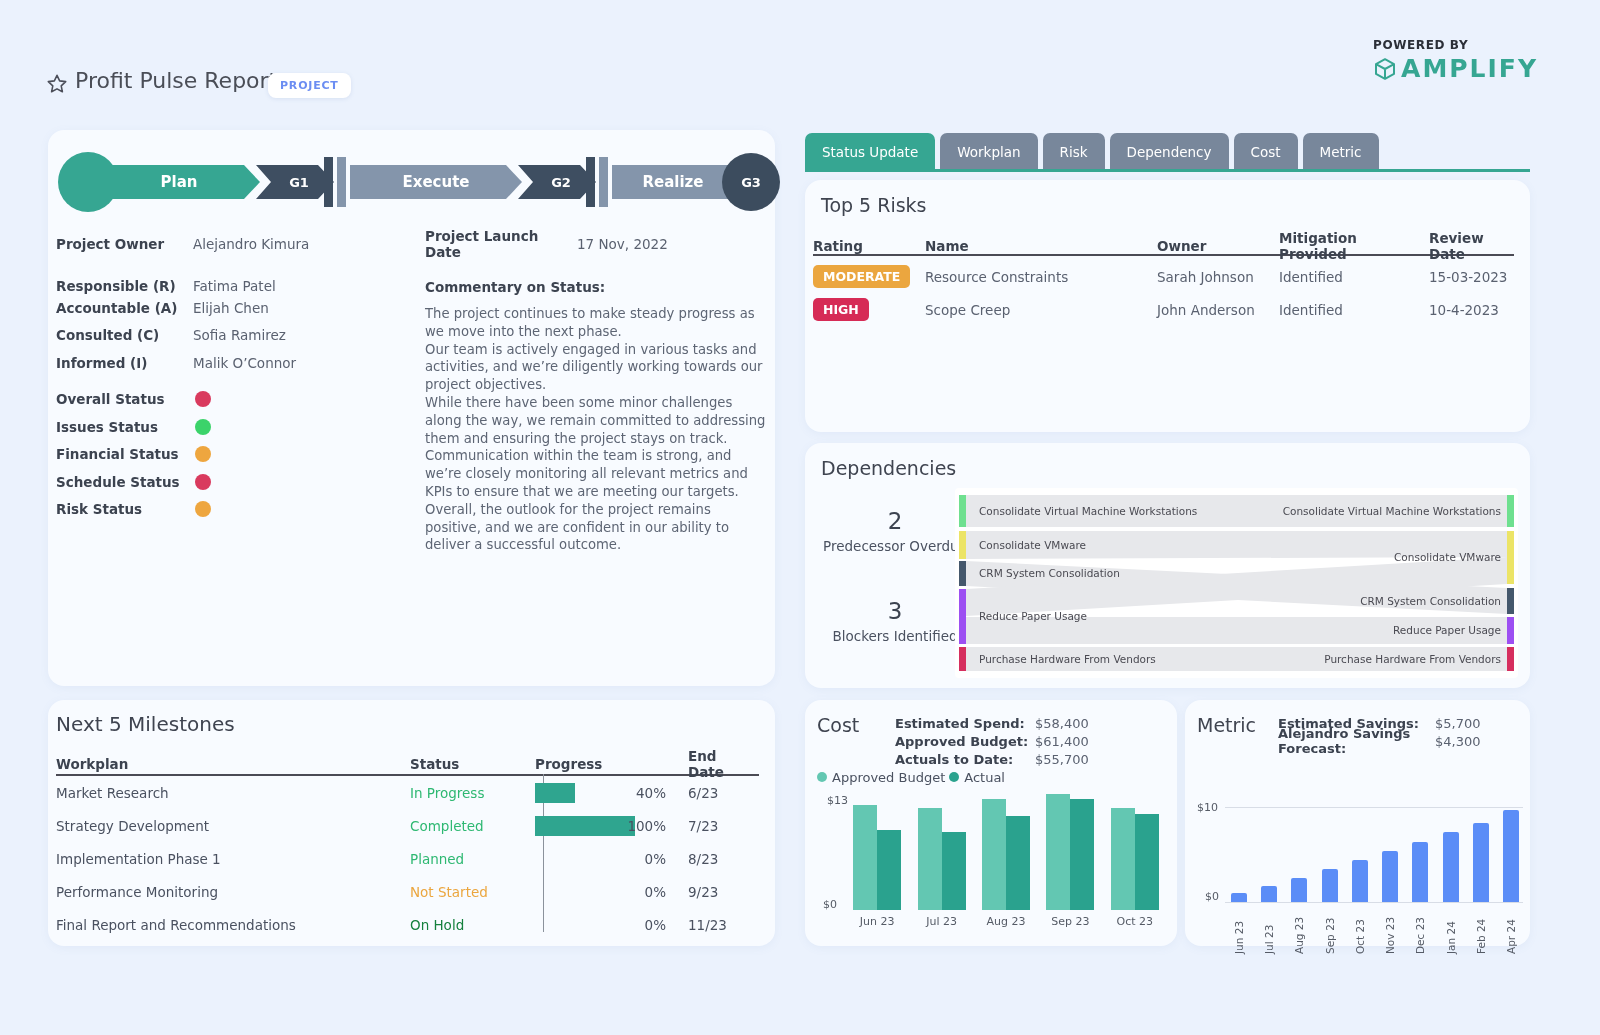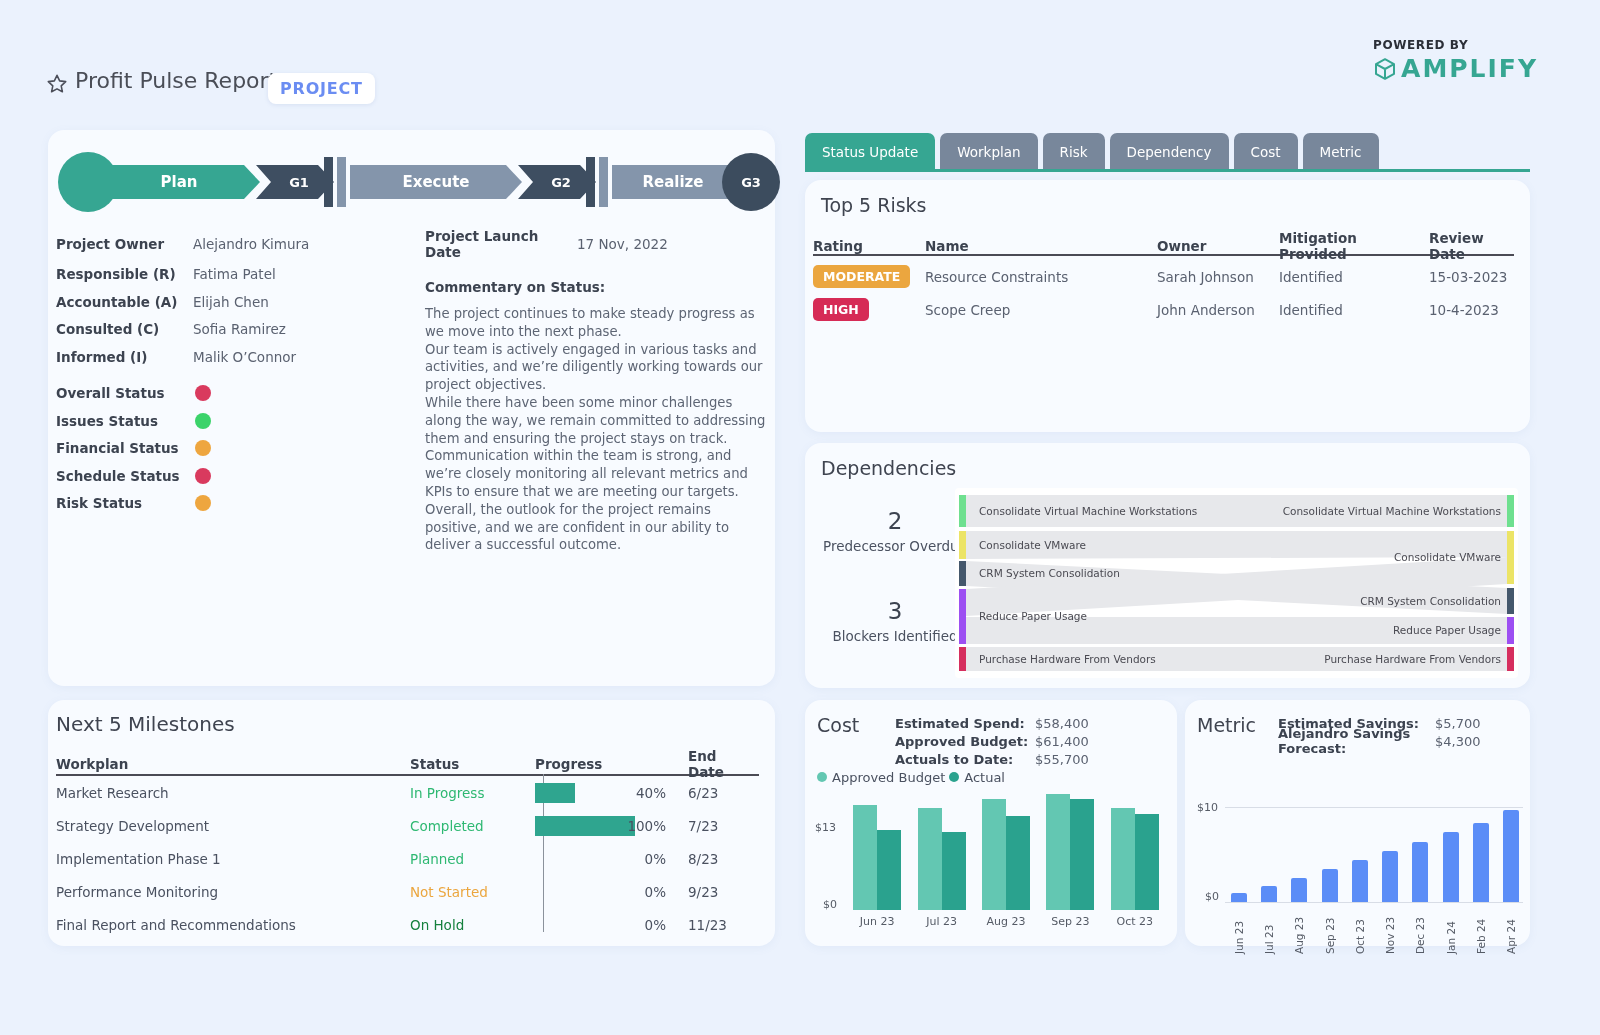--- a/index.html
+++ b/index.html
@@ -2,21 +2,21 @@
 <html><head>
 <meta charset="utf-8">
 <style>
   html,body{margin:0;padding:0;}
   body{width:1600px;height:1035px;background:#ebf2fd;font-family:"DejaVu Sans","Liberation Sans",sans-serif;overflow:hidden;position:relative;color:#5a6170;}
   .abs{position:absolute;}
   .card{position:absolute;background:#f8fbff;border-radius:16px;box-shadow:0 2px 10px rgba(100,130,180,0.07);}
   
   .hdr-title{left:75px;top:68px;font-size:22px;color:#4a4e57;}
   .star{left:46px;top:73px;}
-  .proj-badge{left:268px;top:73px;background:#ffffff;border-radius:8px;padding:6px 12px;font-size:16px;font-weight:bold;letter-spacing:0.8px;color:#6b8df2;box-shadow:0 1px 4px rgba(100,130,180,0.15);}
+  .proj-badge{left:268px;top:73px;background:#ffffff;border-radius:8px;padding:6px 12px;font-size:11px;font-weight:bold;letter-spacing:0.8px;color:#6b8df2;box-shadow:0 1px 4px rgba(100,130,180,0.15);}
   .logo{right:62px;top:38px;text-align:left;}
   .logo .pb{font-size:12px;font-weight:800;letter-spacing:0.6px;color:#2b2f38;}
   .logo .brandrow{display:flex;align-items:center;gap:4px;margin-top:2px;}
   .logo .brand{font-size:25px;font-weight:800;letter-spacing:2px;color:#36a692;}
   
   #status-card{left:48px;top:130px;width:727px;height:556px;}
   .gatebar{position:absolute;left:10px;top:12px;width:710px;height:80px;}
   .gatebar .seg{position:absolute;top:23px;height:34px;display:flex;align-items:center;justify-content:center;color:#fff;font-weight:bold;}
   .gate-circle{position:absolute;left:0;top:10px;width:60px;height:60px;border-radius:50%;background:#36a692;}
   .g3-circle{position:absolute;left:664px;top:11px;width:58px;height:58px;border-radius:50%;background:#3c4c5e;color:#fff;display:flex;align-items:center;justify-content:center;font-size:13px;font-weight:bold;z-index:2;}
@@ -120,21 +120,21 @@
     <div class="vbar slate-bg" style="left:541px;"></div>
     <div class="seg slate-bg" style="left:554px;width:122px;font-size:15px;text-align:right;">Realize</div>
     <div class="g3-circle">G3</div>
   </div>
   <div class="detail-cols">
     <div id="details-list">
         <div class="detail-row">
           <span class="dl">Project Owner</span>
           <span class="dv">Alejandro Kimura</span>
         </div>
-        <div class="detail-row first-raci" style="margin-top: 3px;">
+        <div class="detail-row first-raci" style="margin-top: 9px; align-items: flex-end;">
           <span class="dl">Responsible (R)</span>
           <span class="dv">Fatima Patel</span>
         </div>
         <div class="detail-row">
           <span class="dl">Accountable (A)</span>
           <span class="dv">Elijah Chen</span>
         </div>
         <div class="detail-row">
           <span class="dl">Consulted (C)</span>
           <span class="dv">Sofia Ramirez</span>
@@ -330,21 +330,21 @@
       <div class="stat-row">
         <span class="sl">Actuals to Date:</span>
         <span class="sv">$55,700</span>
       </div>
     </div>
   <div class="legend" id="cost-legend">
       <span><span class="dot" style="background: rgb(99, 199, 178);"></span>Approved Budget</span>
       <span><span class="dot" style="background: rgb(42, 162, 142);"></span>Actual</span>
     </div>
   <div class="chart" id="cost-chart">
-      <span class="ylab" style="left: 4px; top: 3.57143px; margin-top: 27px;">$13</span>
+      <span class="ylab" style="left: 16px; top: 3.57143px;">$13</span>
       <span class="ylab" style="left: 12px; top: 108px;">$0</span>
       <div style="position: absolute; left: 34px; right: 2px; top: 0px; display: flex; justify-content: space-around;">
         <div class="cgroup">
           <div class="cbars">
             <div style="width: 24px; height: 105.429px; background: rgb(99, 199, 178);"></div>
             <div style="width: 24px; height: 79.7143px; background: rgb(42, 162, 142);"></div>
           </div>
           <div class="cxlab">Jun 23</div>
         </div>
         <div class="cgroup">

